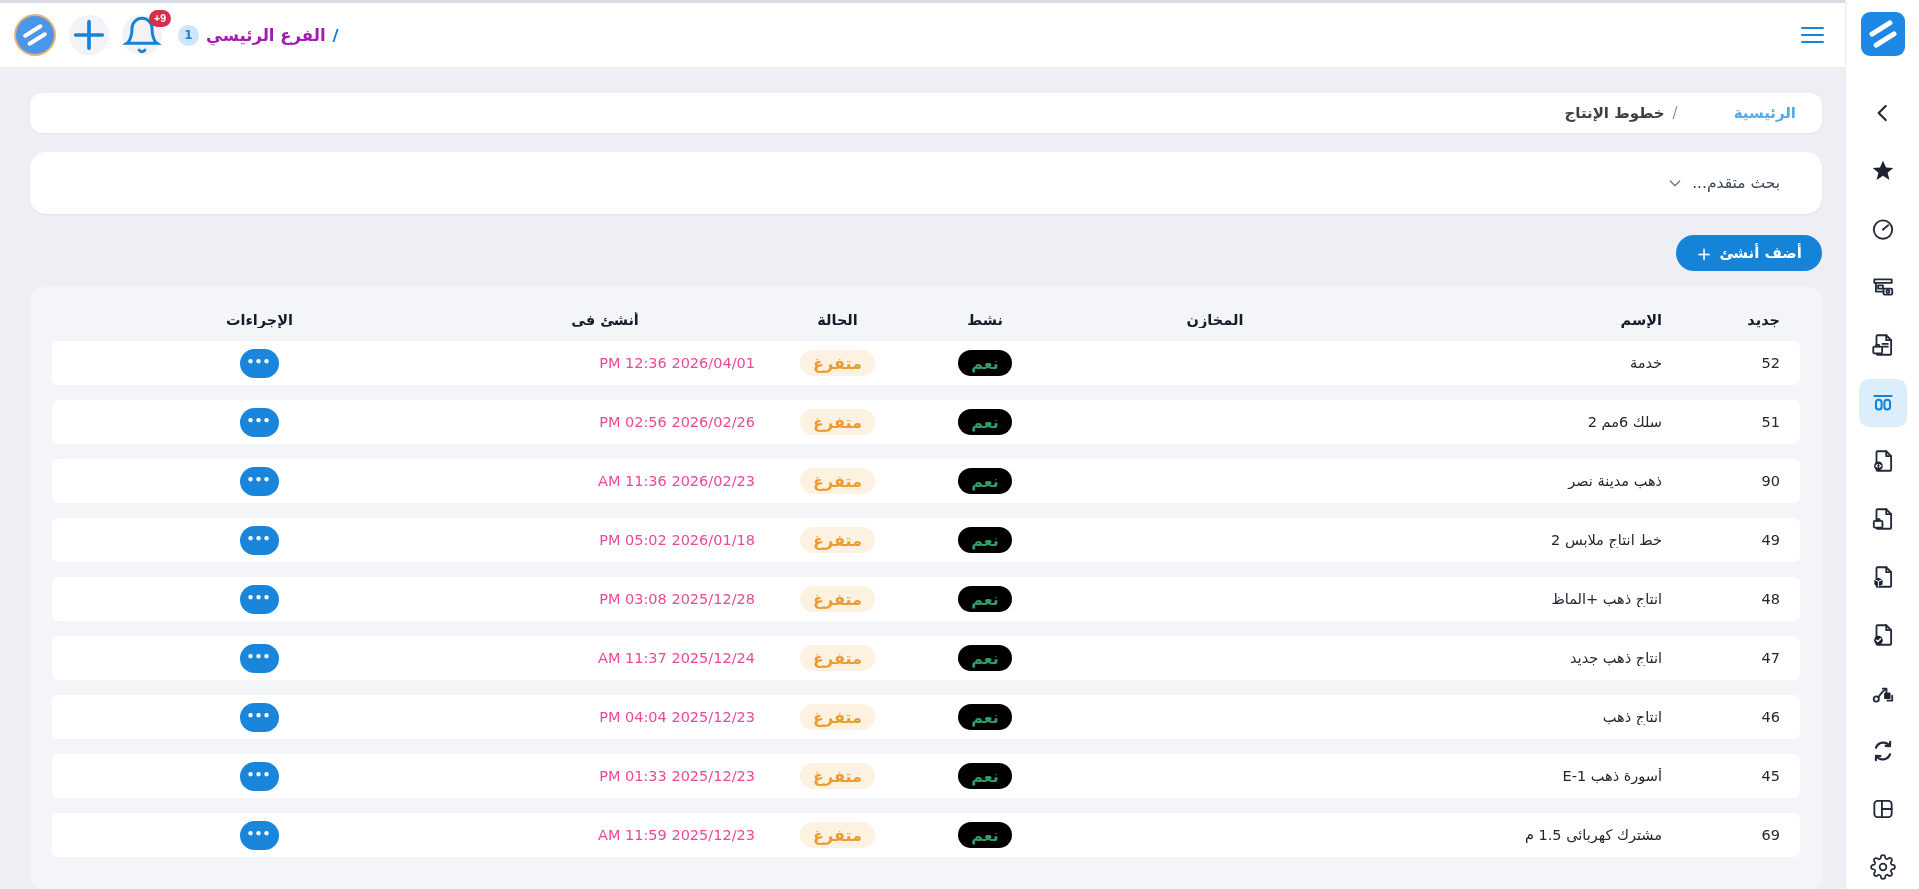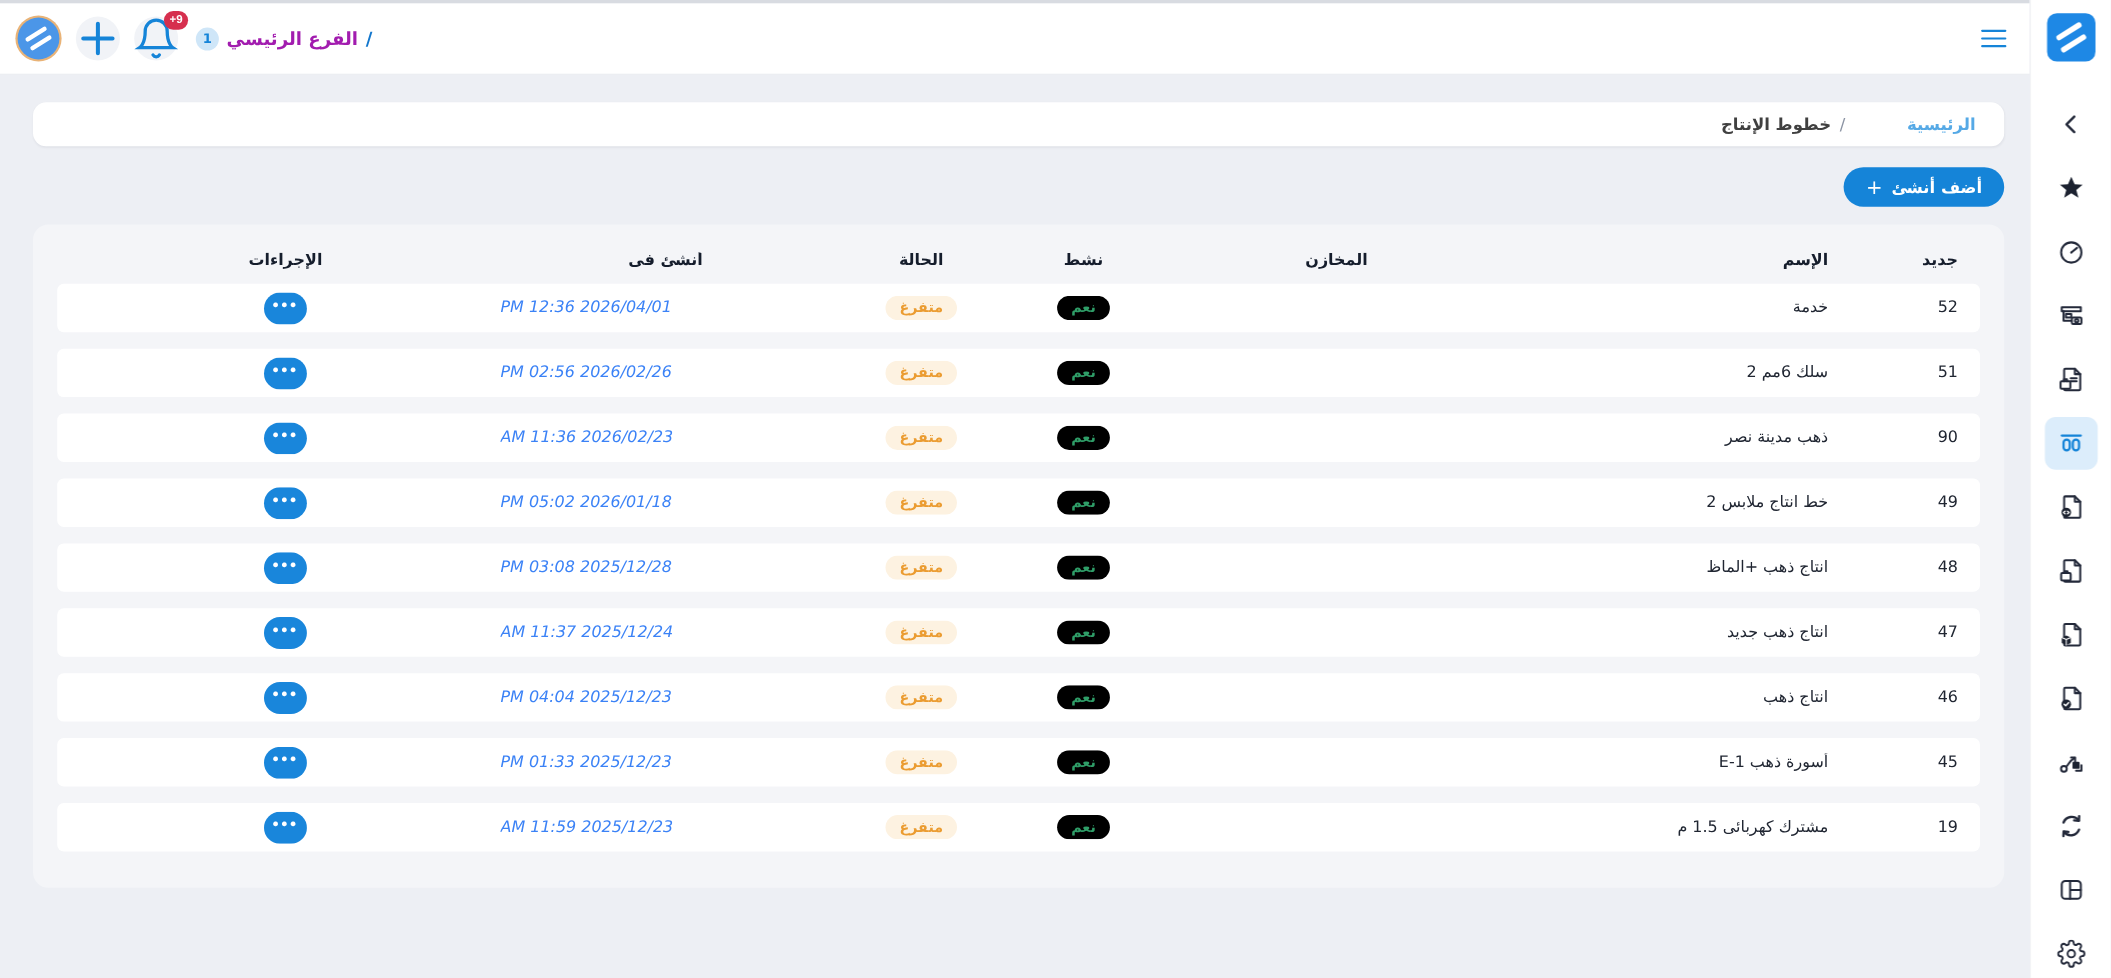--- a/index.html
+++ b/index.html
@@ -110,23 +110,23 @@
     grid-template-columns:118px 290px 330px 130px 165px 300px 1fr;
   }
   .thead { height:42px; font-weight:bold; font-size:14.5px; color:#151d2c; padding:0 12px; }
   .trow {
     background:#fff; border-radius:6px; height:44px; margin-bottom:15px; padding:0 12px;
     font-size:14.5px; color:#202632;
   }
   .c { overflow:hidden; white-space:nowrap; }
   .c.start { text-align:right; padding-right:8px; }
   .c.center { text-align:center; }
-  .c.created { direction:ltr; text-align:left; color:#3b82f6;font-style:italic; }
+  .c.created { direction:ltr; text-align:right; color:#ec4899; }
   .badge {
-    display:inline-block; padding:3.5px 13px; border-radius:13px; font-size:13px; font-weight:bold;
+    display:inline-block; padding:3.5px 13px; border-radius:13px; font-size:16px; font-weight:bold;
   }
   .badge.green  { background:#000000; color:#2f9e68; }
   .badge.orange { background:#fdf2e1; color:#eb9c31; }
   .dots-btn {
     width:39px; height:29px; border-radius:15px; background:#1986db; border:none; cursor:pointer;
     color:#fff; display:inline-flex; align-items:center; justify-content:center;
     font-size:10px; letter-spacing:2px; line-height:1; padding-bottom:4px;
   }
 </style>
 </head>
@@ -283,20 +283,26 @@
 </aside>
 
 <main class="main">
 
   <div class="card breadcrumb">
     <span class="bc-home">الرئيسية</span>
     <span class="bc-sep">/</span>
     <span class="bc-cur">خطوط الإنتاج</span>
   </div>
 
+  <div class="card search-card">
+    <span class="search-label">بحث متقدم...</span>
+    <svg viewBox="0 0 24 24">
+      <path d="M5 9 L12 16 L19 9"></path>
+      </svg>
+  </div>
 
   <div class="btn-row">
     <button class="add-btn">
       <span>أضف أنشئ</span>
       <span class="plus">+</span>
     </button>
   </div>
 
   <section class="table-wrap">
     <div class="tgrid thead">
@@ -399,21 +405,21 @@
       <div class="c center"></div>
       <div class="c center"><span class="badge green">نعم</span></div>
       <div class="c center"><span class="badge orange">متفرغ</span></div>
       <div class="c created">PM 01:33 2025/12/23</div>
       <div class="c center"><button class="dots-btn">
             <span>●●●</span>
           </button></div>
     </div>
 
     <div class="tgrid trow">
-      <div class="c start">19</div>
+      <div class="c start">69</div>
       <div class="c start">مشترك كهربائى 1.5 م</div>
       <div class="c center"></div>
       <div class="c center"><span class="badge green">نعم</span></div>
       <div class="c center"><span class="badge orange">متفرغ</span></div>
       <div class="c created">AM 11:59 2025/12/23</div>
       <div class="c center"><button class="dots-btn">
             <span>●●●</span>
           </button></div>
     </div>
   </section>

